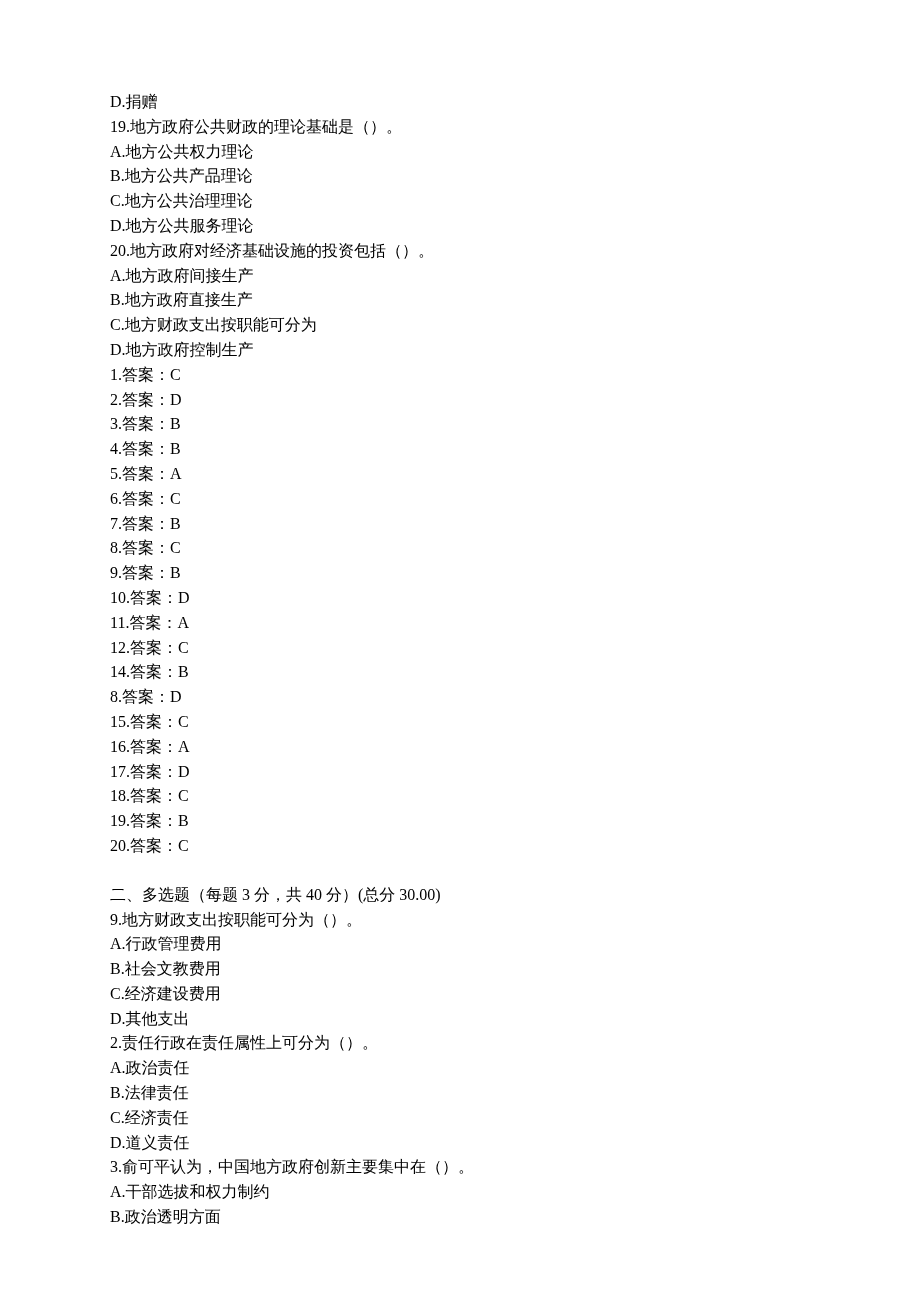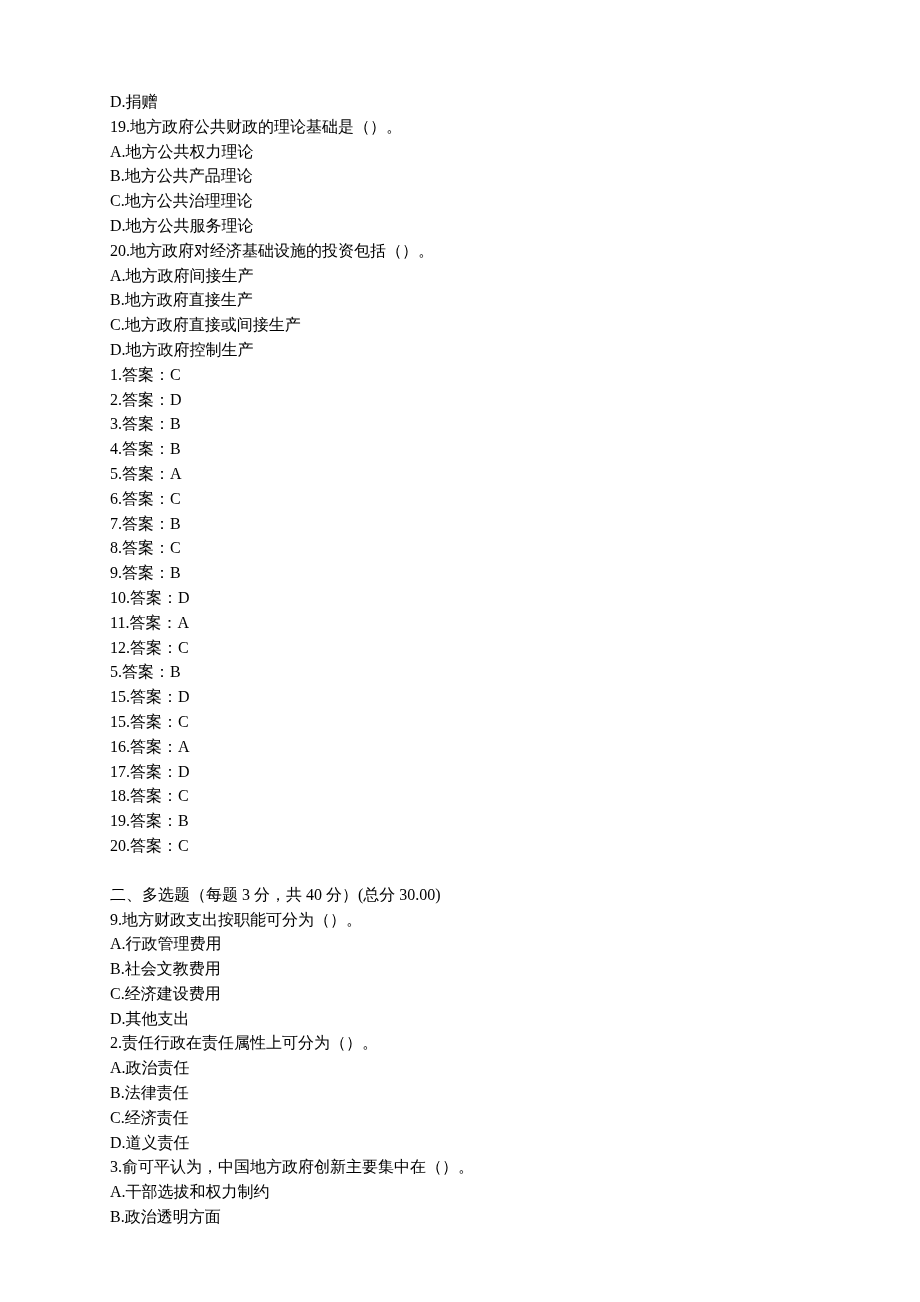--- a/index.html
+++ b/index.html
@@ -26,36 +26,36 @@
 
 <p class="line">D.捐赠</p>
 <p class="line">19.地方政府公共财政的理论基础是（）。</p>
 <p class="line">A.地方公共权力理论</p>
 <p class="line">B.地方公共产品理论</p>
 <p class="line">C.地方公共治理理论</p>
 <p class="line">D.地方公共服务理论</p>
 <p class="line">20.地方政府对经济基础设施的投资包括（）。</p>
 <p class="line">A.地方政府间接生产</p>
 <p class="line">B.地方政府直接生产</p>
-<p class="line">C.地方政府直接或间接生产</p>
+<p class="line">C.地方财政支出按职能可分为</p>
 <p class="line">D.地方政府控制生产</p>
 <p class="line">1.答案：C</p>
 <p class="line">2.答案：D</p>
 <p class="line">3.答案：B</p>
 <p class="line">4.答案：B</p>
 <p class="line">5.答案：A</p>
 <p class="line">6.答案：C</p>
 <p class="line">7.答案：B</p>
 <p class="line">8.答案：C</p>
 <p class="line">9.答案：B</p>
 <p class="line">10.答案：D</p>
 <p class="line">11.答案：A</p>
 <p class="line">12.答案：C</p>
-<p class="line">5.答案：B</p>
-<p class="line">15.答案：D</p>
+<p class="line">14.答案：B</p>
+<p class="line">8.答案：D</p>
 <p class="line">15.答案：C</p>
 <p class="line">16.答案：A</p>
 <p class="line">17.答案：D</p>
 <p class="line">18.答案：C</p>
 <p class="line">19.答案：B</p>
 <p class="line">20.答案：C</p>
 
 <div class="section-break"></div>
 
 <p class="line">二、多选题（每题 3 分，共 40 分）(总分 30.00)</p>

